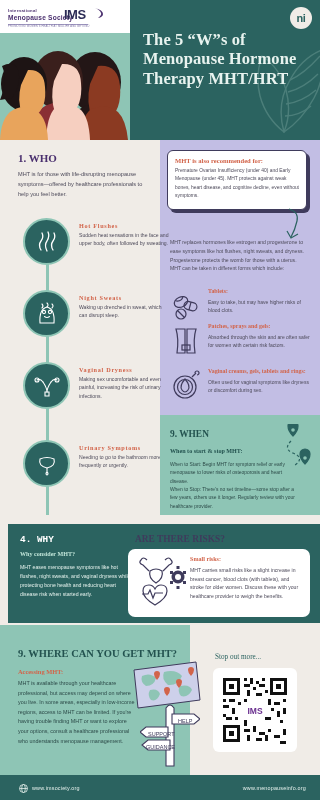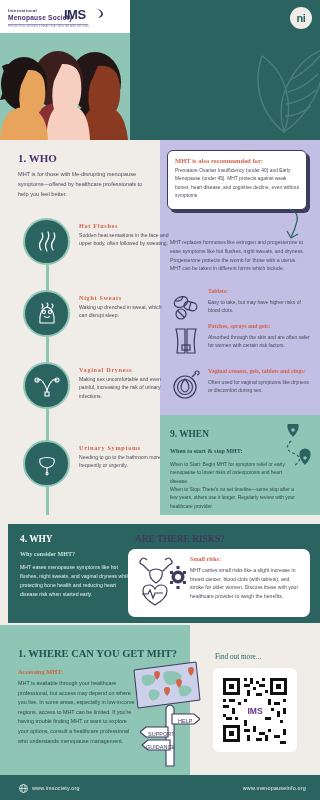--- a/index.html
+++ b/index.html
@@ -86,21 +86,21 @@
   .when-title { position:absolute; left:170px; top:429px; font-size:9.4px; }
   .when-sub { position:absolute; left:170px; top:448px; width:130px;
     font-family:"Liberation Serif", serif; font-weight:bold; font-size:6.1px; color:#23524f; }
   .when-p { position:absolute; left:170px; width:125px; font-size:4.9px; color:#2d4b49; line-height:1.72; }
   .pin-map { position:absolute; left:280px; top:424px; }
 
   
   .band-why { position:absolute; left:0; top:515px; width:320px; height:110px; background:#f0ece7; }
   .why-box { position:absolute; left:8px; top:524px; width:312px; height:99px; background:#2b6360; }
   .why-title { position:absolute; left:20px; top:534px; font-size:9.4px; color:#ffffff;
-    font-family:Liberation Serif, serif; font-weight:bold;text-align:center; }
+    font-family:Liberation Mono, monospace; font-weight:bold;text-align:center; }
   .why-sub { position:absolute; left:20px; top:551px; font-family:"Liberation Serif",serif;
     font-weight:bold; font-size:6.1px; color:#bfe4d8; }
   .why-body { position:absolute; left:20px; top:563px; width:113px; font-size:5.2px;
     color:#e4f1ec; line-height:1.72; }
 
   .risks-title { position:absolute; left:128px; top:534px; font-size:9.4px; color:#3f3b5c;
     font-family:"Liberation Serif", serif; font-weight:bold;margin-left:7px; }
   .risks-card { position:absolute; left:128px; top:549px; width:182px; height:68px;
     background:#ffffff; border-radius:7px; }
   .risks-name { position:absolute; left:190px; top:556px; font-family:"Liberation Serif",serif;
@@ -168,20 +168,21 @@
     <div class="ni-badge">ni</div>
 
     <svg class="hdr-leaf" width="72" height="108" viewBox="0 0 72 108">
       <g fill="none" stroke="#bfe0d6" stroke-width="1.4">
         <path d="M30 100 q-8 -28 6 -52 q12 -22 32 -30 q4 26 -8 48 q-12 22 -30 34z"></path>
         <path d="M36 48 q14 -6 30 -24 M34 60 q16 -4 30 -18 M32 72 q16 -2 30 -14 M31 84 q14 0 26 -10"></path>
         <path d="M30 100 q-18 -14 -24 -36 q-5 -20 2 -40 q18 12 24 34 q6 22 -2 42z"></path>
       </g>
     </svg>
 
+    <div class="hdr-title">The 5 “W”s of Menopause Hormone Therapy MHT/HRT</div>
   </div>
 
   <div class="band1"></div>
   <div class="panel-purple"></div>
 
   <div class="who-title sec-num-h">1. WHO</div>
   <div class="who-body">MHT is for those with life-disrupting menopause symptoms—offered by healthcare professionals to help you feel better.</div>
 
   <div class="tl-line" style="top:244px; height:310px;"></div>
 
@@ -357,21 +358,21 @@
         <rect x="15" y="16" width="3" height="3"></rect>
       <rect x="8.5" y="1" width="3" height="3"></rect>
         <rect x="8.5" y="21" width="3" height="3"></rect>
     </g>
   </svg>
   <div class="risks-name">Small risks:</div>
   <div class="risks-body">MHT carries small risks like a slight increase in breast cancer, blood clots (with tablets), and stroke for older women. Discuss these with your healthcare provider to weigh the benefits.</div>
 
   <div class="band-where"></div>
   <div class="band-where-right"></div>
-  <div class="where-title sec-num-h" style="color:#23524f;">1. WHERE CAN YOU GET MHT?</div>
+  <div class="where-title sec-num-h" style="color:#23524f;">9. WHERE CAN YOU GET MHT?</div>
   <div class="where-sub">Accessing MHT:</div>
   <div class="where-body">MHT is available through your healthcare professional, but access may depend on where you live. In some areas, especially in low-income regions, access to MHT can be limited. If you're having trouble finding MHT or want to explore your options, consult a healthcare professional who understands menopause management.</div>
 
   <svg style="position:absolute; left:130px; top:660px;" width="72" height="50" viewBox="0 0 72 50">
     <g>
       <path d="M4 10 L66 2 L70 40 L8 48 Z" fill="#cdd0ea" stroke="#3f3b5c" stroke-width="1"></path>
       <path d="M12 16 q8 -4 14 2 q-2 8 -10 8 q-6 -4 -4 -10z" fill="#8ec5b5"></path>
       <path d="M34 12 q12 -3 18 4 q-4 10 -14 9 q-7 -6 -4 -13z" fill="#8ec5b5"></path>
       <path d="M20 30 q8 -2 10 4 q-3 8 -9 6 q-4 -5 -1 -10z" fill="#8ec5b5"></path>
       <path d="M50 26 q10 -2 12 4 q-4 8 -11 6 q-4 -5 -1 -10z" fill="#8ec5b5"></path>
@@ -389,21 +390,21 @@
       <path d="M26 8 q4 -6 8 0 v58 h-8z"></path>
       <path d="M32 14 h22 l6 5 l-6 5 H32z"></path>
       <path d="M28 27 H6 l-6 5 l6 5 h22z"></path>
       <path d="M30 40 H8 l-6 5 l6 5 h22z"></path>
     </g>
     <text x="38" y="23" font-family="Liberation Sans, sans-serif" font-size="5.5" fill="#3f3b5c">HELP</text>
     <text x="8" y="36" font-family="Liberation Sans, sans-serif" font-size="5.5" fill="#3f3b5c">SUPPORT</text>
     <text x="6" y="49" font-family="Liberation Sans, sans-serif" font-size="5.5" fill="#3f3b5c">GUIDANCE</text>
   </svg>
 
-  <div class="find-more">Find out more...</div>
+  <div class="find-more">Stop out more...</div>
   <div class="qr-card">
     <svg width="70" height="70" viewBox="0 0 70 70">
       <rect width="70" height="70" fill="#ffffff"></rect>
       <g fill="#111111">
         <rect x="3" y="3" width="17" height="17"></rect>
           <rect x="6" y="6" width="11" height="11" fill="#fff"></rect>
           <rect x="9" y="9" width="5" height="5"></rect>
         <rect x="50" y="3" width="17" height="17"></rect>
           <rect x="53" y="6" width="11" height="11" fill="#fff"></rect>
           <rect x="56" y="9" width="5" height="5"></rect>

